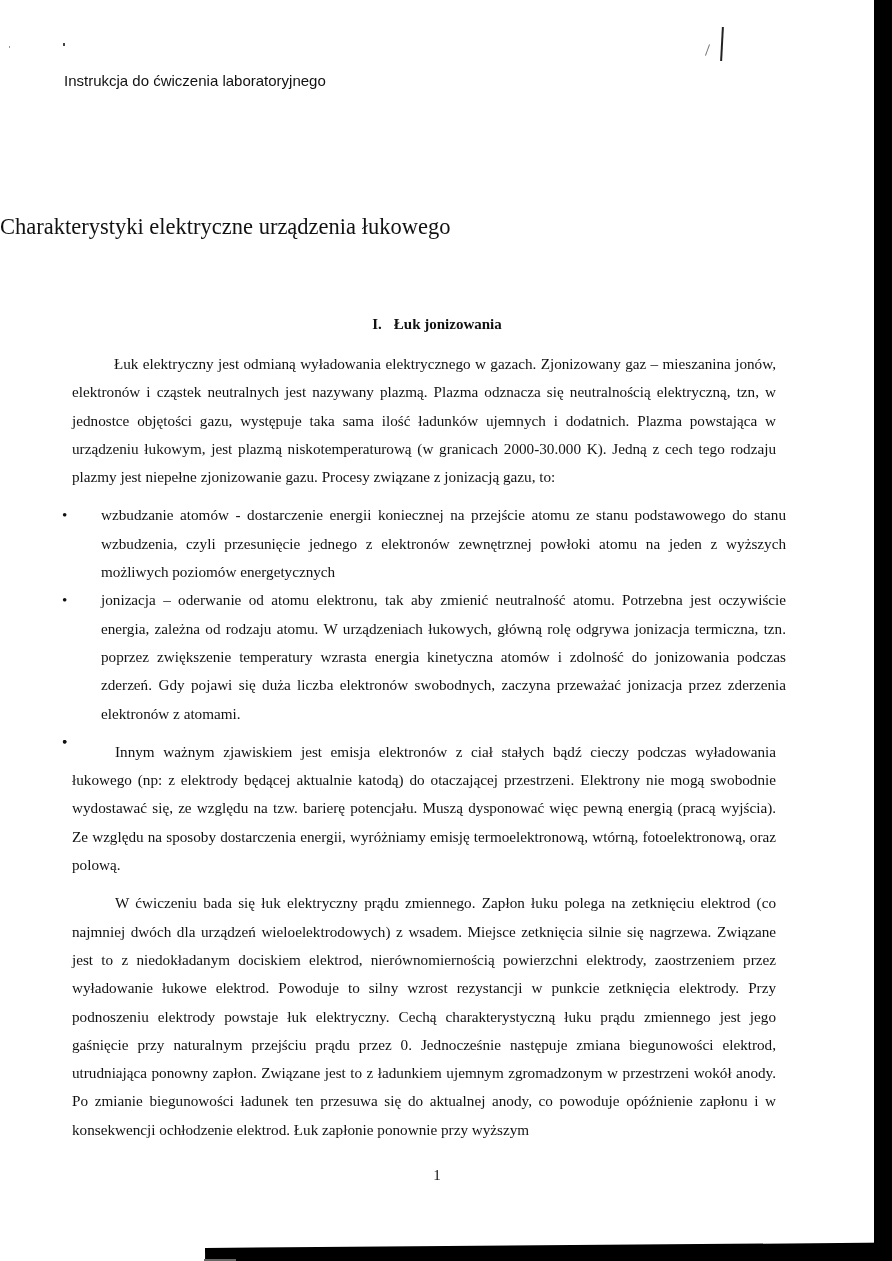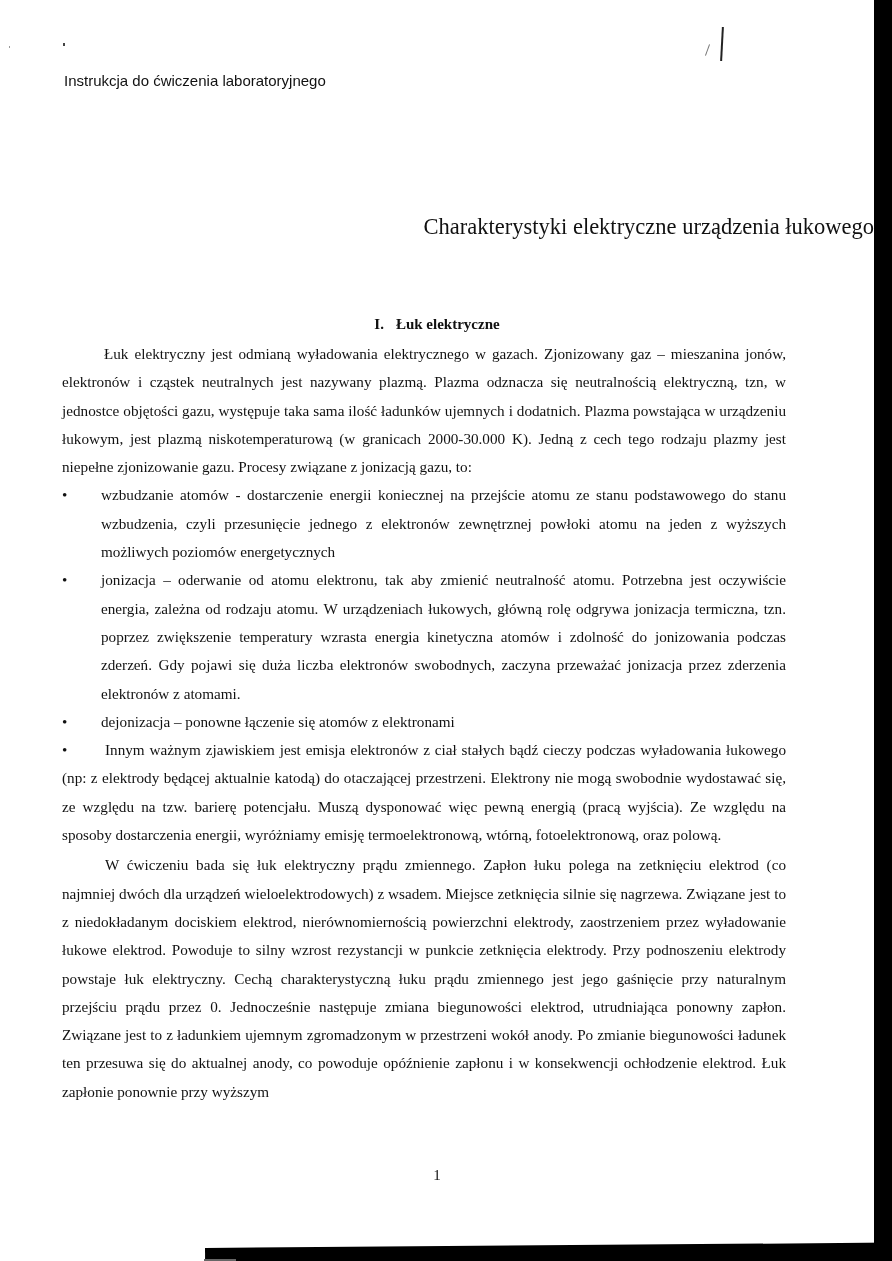--- a/index.html
+++ b/index.html
@@ -15,35 +15,35 @@
     .bottom-edge-gray { position: absolute; left: 204px; top: 1259px; width: 32px; height: 2px; background: #666; }
     .mark { position: absolute; background: #444; }
     .scan-mark-top { position: absolute; left: 721px; top: 27px; width: 2px; height: 34px; background: #222; transform: rotate(3deg); }
     .scan-mark-slash { position: absolute; left: 707px; top: 44px; width: 1px; height: 12px; background: #777; transform: rotate(20deg); }
 
     .header-line {
       position: absolute; left: 64px; top: 72px;
       font-family: "Liberation Sans", sans-serif; font-size: 15px; color: #111;
     }
     .title {
-      position: absolute; left: 0; width: 874px; top: 214px; text-align: right;
+      position: absolute; left: 0; width: 874px; top: 214px; text-align: left;
       font-family: "Liberation Serif", serif; font-size: 22.5px; color: #111;
     }
     .section-heading {
       position: absolute; left: 0; width: 874px; top: 316px; text-align: center;
       font-family: "Liberation Serif", serif; font-size: 15px; font-weight: bold;
     }
     .section-heading .num { margin-right: 12px; }
 
     .body-text {
       position: absolute; left: 62px; width: 724px;
       font-family: "Liberation Serif", serif; font-size: 15.2px; line-height: 28.3px;
       text-align: justify; color: #111;
     }
-    .para { margin: 0; text-indent: 43px; }
+    .para { margin: 10px; text-indent: 43px; }
     .para.first { text-indent: 42px; }
     ul.procs { list-style: none; margin: 0; padding: 0; }
     ul.procs li { position: relative; padding-left: 39px; text-align: justify; }
     ul.procs li .bullet { position: absolute; left: 0; top: 0; width: 10px; }
 
     .page-number {
       position: absolute; left: 0; width: 874px; top: 1167px; text-align: center;
       font-family: "Liberation Serif", serif; font-size: 15px;
     }
   </style>
@@ -58,37 +58,36 @@
 <div class="mark" style="left:63px;top:43px;width:2px;height:3px;"></div>
 <div class="mark" style="left:9px;top:46px;width:1px;height:2px;background:#999;"></div>
 
 <div class="header-line">Instrukcja do ćwiczenia laboratoryjnego</div>
 
 <div class="title">
   <span>Charakterystyki elektryczne urządzenia łukowego</span>
 </div>
 
 <div class="section-heading">
-  <span class="num">I.</span><span>Łuk elektryczne</span>
+  <span class="num">I.</span><span>Łuk jonizowania</span>
 </div>
 
 <div class="body-text" style="top:340px;">
   <p class="para first">Łuk elektryczny jest odmianą wyładowania elektrycznego w gazach. Zjonizowany gaz – mieszanina jonów, elektronów i cząstek neutralnych jest nazywany plazmą. Plazma odznacza się neutralnością elektryczną, tzn, w jednostce objętości gazu, występuje taka sama ilość ładunków ujemnych i dodatnich. Plazma powstająca w urządzeniu łukowym, jest plazmą niskotemperaturową (w granicach 2000-30.000 K). Jedną z cech tego rodzaju plazmy jest niepełne zjonizowanie gazu. Procesy związane z jonizacją gazu, to:</p>
   <ul class="procs">
     <li>
       <span class="bullet">•</span>
       <span>wzbudzanie atomów - dostarczenie energii koniecznej na przejście atomu ze stanu podstawowego do stanu wzbudzenia, czyli przesunięcie jednego z elektronów zewnętrznej powłoki atomu  na jeden z wyższych możliwych poziomów energetycznych</span>
     </li>
     <li>
       <span class="bullet">•</span>
       <span>jonizacja – oderwanie od atomu elektronu, tak aby zmienić neutralność atomu. Potrzebna jest oczywiście energia, zależna od rodzaju atomu. W urządzeniach łukowych, główną rolę odgrywa jonizacja termiczna, tzn. poprzez zwiększenie temperatury wzrasta energia kinetyczna atomów i zdolność do jonizowania podczas zderzeń. Gdy pojawi się duża liczba elektronów swobodnych, zaczyna przeważać jonizacja przez zderzenia elektronów z atomami.</span>
     </li>
     <li>
       <span class="bullet">•</span>
-      <span>dejonizacja – ponowne łączenie się atomów z elektronami</span>
     </li>
     <li>
       <span class="bullet">•</span>
     </li>
   </ul>
   <p class="para">Innym ważnym zjawiskiem jest emisja elektronów z ciał stałych bądź cieczy podczas wyładowania łukowego (np: z elektrody będącej aktualnie katodą) do otaczającej przestrzeni. Elektrony nie mogą swobodnie wydostawać się, ze względu na tzw. barierę potencjału. Muszą dysponować więc pewną energią (pracą wyjścia). Ze względu na sposoby dostarczenia energii, wyróżniamy emisję termoelektronową, wtórną, fotoelektronową, oraz polową.</p>
   <p class="para" style="margin-top:2px;">W ćwiczeniu bada się łuk elektryczny prądu zmiennego. Zapłon łuku polega na zetknięciu elektrod (co najmniej dwóch dla urządzeń wieloelektrodowych) z wsadem. Miejsce zetknięcia silnie się nagrzewa. Związane jest to z niedokładanym dociskiem elektrod, nierównomiernością powierzchni elektrody, zaostrzeniem przez wyładowanie łukowe elektrod. Powoduje to silny wzrost rezystancji w punkcie zetknięcia elektrody.  Przy podnoszeniu elektrody powstaje łuk elektryczny. Cechą charakterystyczną łuku prądu zmiennego jest jego gaśnięcie przy naturalnym przejściu prądu przez 0. Jednocześnie następuje zmiana biegunowości elektrod, utrudniająca ponowny zapłon. Związane jest to z ładunkiem ujemnym zgromadzonym w przestrzeni wokół anody. Po zmianie biegunowości ładunek ten przesuwa się do aktualnej anody, co powoduje opóźnienie zapłonu i w konsekwencji ochłodzenie elektrod. Łuk zapłonie ponownie przy wyższym</p>
 </div>
 
 <div class="page-number">1</div>

